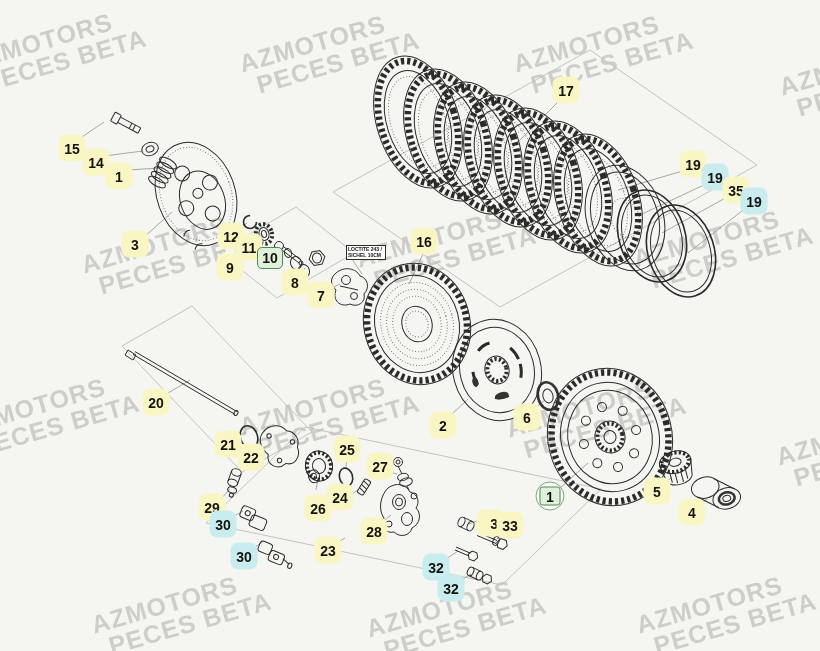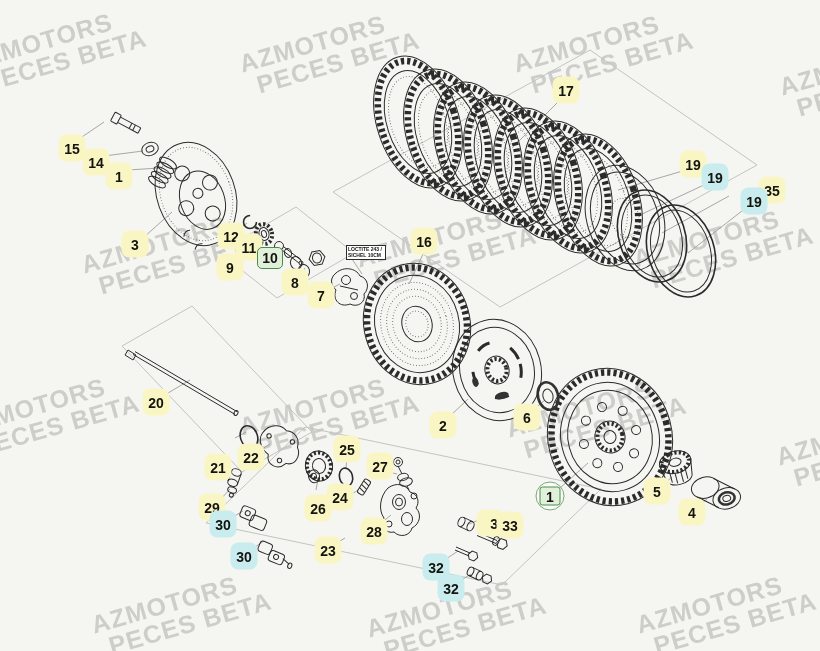--- a/index.html
+++ b/index.html
@@ -414,31 +414,31 @@
     <div class="callout v-yellow" style="left: 231px; top: 236px;">12</div>
     <div class="callout v-yellow" style="left: 249px; top: 247px;">11</div>
     <div class="callout v-green-square" style="left: 270px; top: 258px;">10</div>
     <div class="callout v-yellow" style="left: 230px; top: 267px;">9</div>
     <div class="callout v-yellow" style="left: 295px; top: 282px;">8</div>
     <div class="callout v-yellow" style="left: 321px; top: 295px;">7</div>
     <div class="callout v-yellow" style="left: 424px; top: 241px;">16</div>
     <div class="callout v-yellow" style="left: 566px; top: 90px;">17</div>
     <div class="callout v-yellow" style="left: 693px; top: 164px;">19</div>
     <div class="callout v-cyan" style="left: 715px; top: 177px;">19</div>
-    <div class="callout v-yellow" style="left: 772px; top: 190px;">35</div>
+    <div class="callout v-yellow" style="left: 736px; top: 190px;">35</div>
     <div class="callout v-cyan" style="left: 754px; top: 201px;">19</div>
     <div class="callout v-yellow" style="left: 156px; top: 402px;">20</div>
     <div class="callout v-yellow" style="left: 443px; top: 425px;">2</div>
     <div class="callout v-yellow" style="left: 527px; top: 417px;">6</div>
     <div class="callout v-green-ring" style="left: 550px; top: 496px;">
       <span class="gsq">1</span>
     </div>
     <div class="callout v-yellow" style="left: 657px; top: 491px;">5</div>
     <div class="callout v-yellow" style="left: 692px; top: 512px;">4</div>
-    <div class="callout v-yellow" style="left: 218px; top: 444px; margin-top: 23px;">21</div>
+    <div class="callout v-yellow" style="left: 228px; top: 444px;">21</div>
     <div class="callout v-yellow" style="left: 251px; top: 457px;">22</div>
     <div class="callout v-yellow" style="left: 212px; top: 507px;">29</div>
     <div class="callout v-cyan" style="left: 223px; top: 524px;">30</div>
     <div class="callout v-cyan" style="left: 244px; top: 556px;">30</div>
     <div class="callout v-yellow" style="left: 328px; top: 550px;">23</div>
     <div class="callout v-yellow" style="left: 313px; top: 497px; margin-left: 27px;">24</div>
     <div class="callout v-yellow" style="left: 347px; top: 449px;">25</div>
     <div class="callout v-yellow" style="left: 318px; top: 508px;">26</div>
     <div class="callout v-yellow" style="left: 380px; top: 466px;">27</div>
     <div class="callout v-yellow" style="left: 374px; top: 531px;">28</div>

